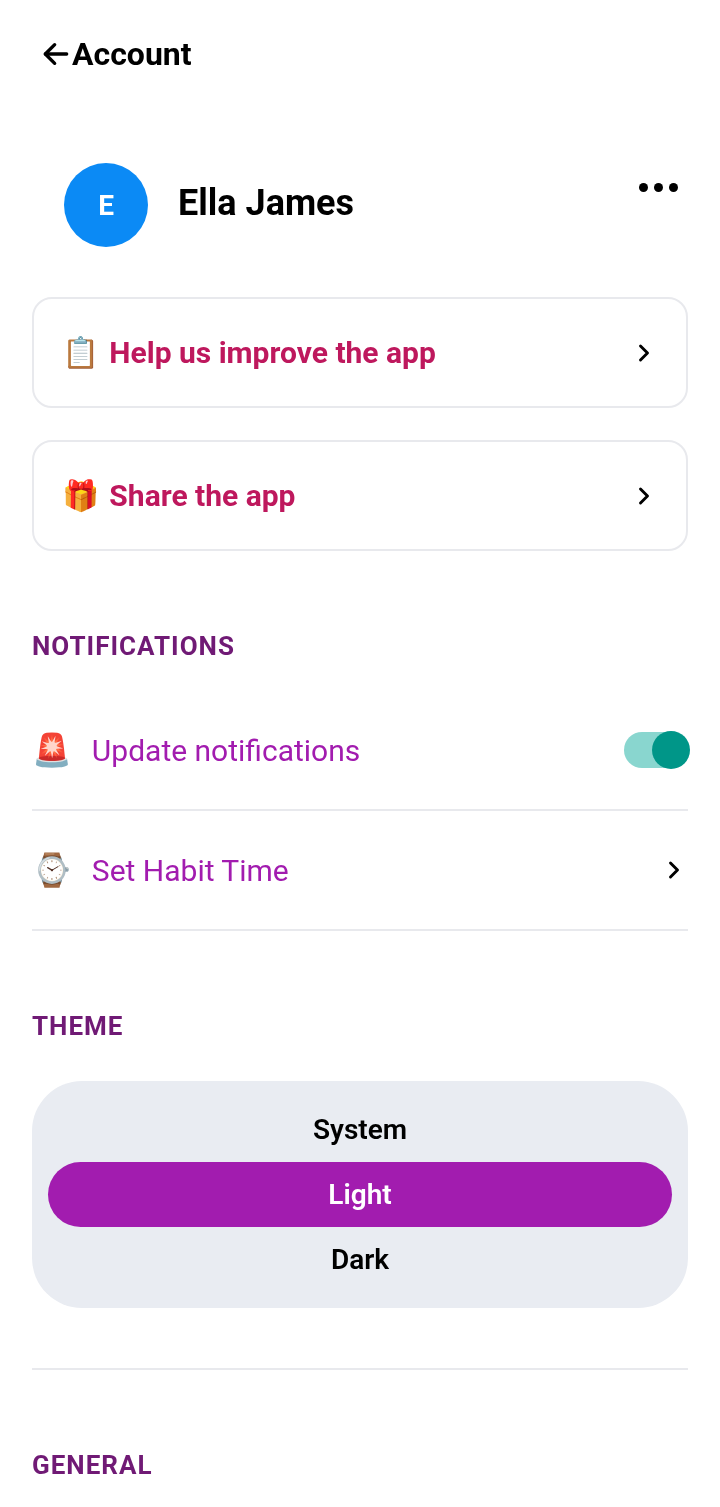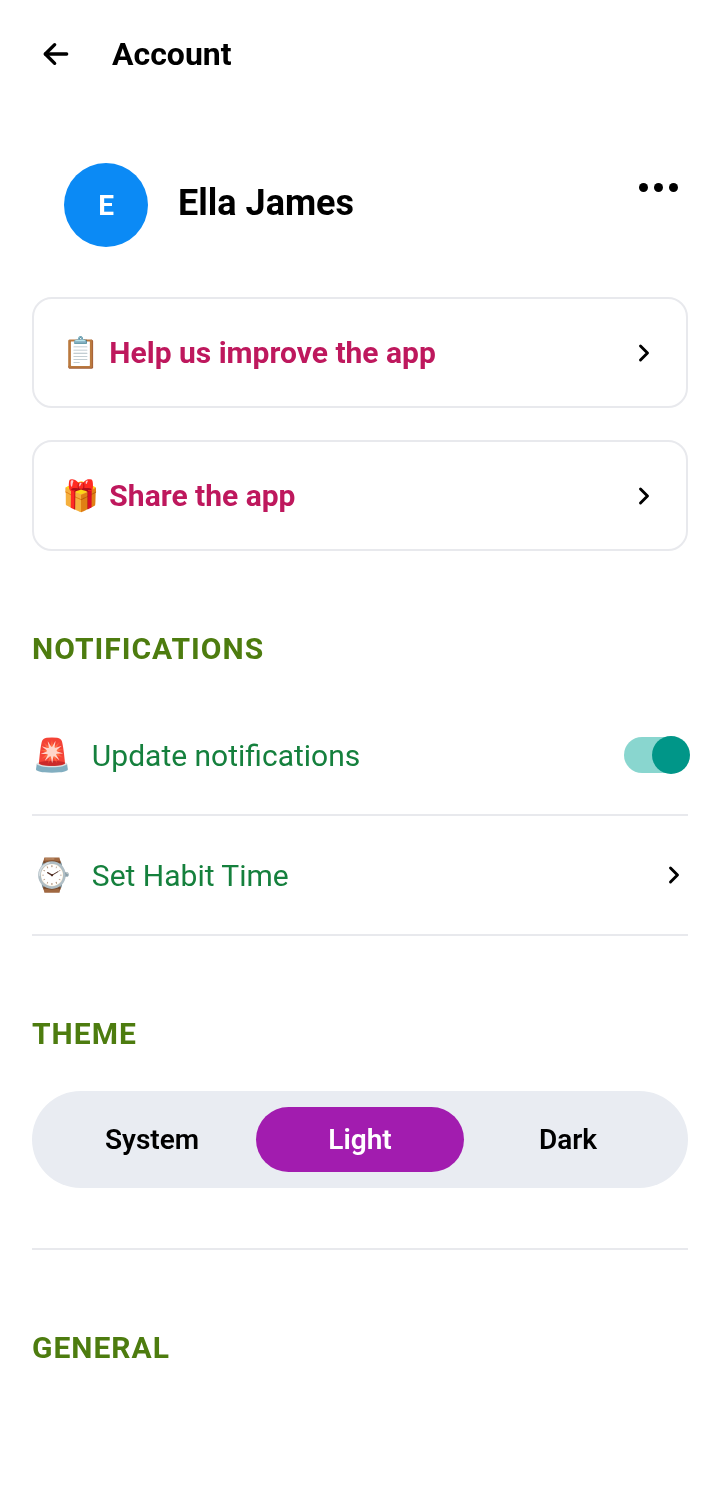--- a/index.html
+++ b/index.html
@@ -11,21 +11,20 @@
     body {
       width: 720px;
       height: 1507px;
       background: #ffffff;
       overflow: hidden;
     }
     .header {
       display: flex;
       align-items: center;
       padding: 35px 30px 30px 40px;
-      gap: 40px;
     }
     .back-arrow {
       width: 32px;
       height: 32px;
       display: flex;
       align-items: center;
       justify-content: center;
       cursor: pointer;
     }
     .back-arrow svg {
@@ -111,42 +110,42 @@
       height: 28px;
       display: flex;
       align-items: center;
       justify-content: center;
     }
     .chevron svg {
       width: 28px;
       height: 28px;
     }
     .section-header {
-      font-size: 30px;
-      font-weight: 700;
-      color: #4d7c0f;
+      font-size: 26px;
+      font-weight: 700;
+      color: #701a75;
       letter-spacing: 1px;
       margin: 80px 0 30px 0;
     }
     .list-row {
       display: flex;
       align-items: center;
       padding: 40px 0;
       border-bottom: 2px solid #e8e9ed;
     }
     .list-row:first-of-type {
       padding-top: 20px;
     }
     .list-row .emoji {
       font-size: 32px;
       margin-right: 20px;
     }
     .list-label {
       font-size: 30px;
-      color: #15803d;
+      color: #a21caf;
       flex: 1;
     }
     .toggle {
       width: 64px;
       height: 36px;
       background: #89d6cf;
       border-radius: 20px;
       position: relative;
       cursor: pointer;
     }
@@ -158,20 +157,21 @@
       position: absolute;
       right: -2px;
       top: -1px;
     }
     .segmented {
       display: flex;
       background: #e9ecf2;
       border-radius: 50px;
       padding: 16px;
       margin-top: 40px;
+      flex-direction: column;
     }
     .segment {
       flex: 1;
       padding: 16px 0;
       text-align: center;
       font-size: 28px;
       font-weight: 600;
       color: #000;
       border-radius: 40px;
       cursor: pointer;

